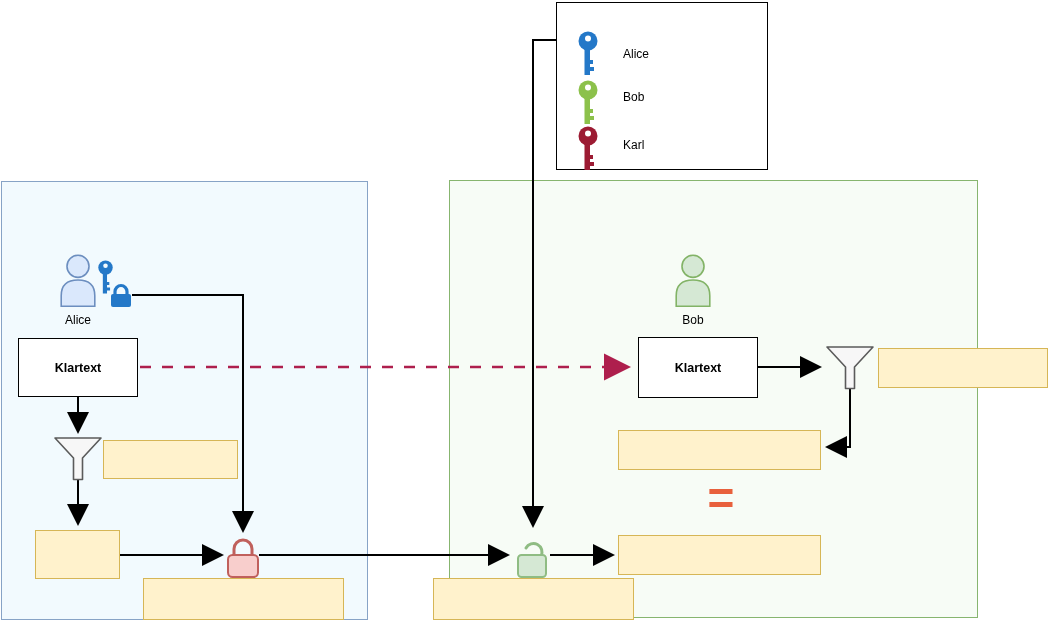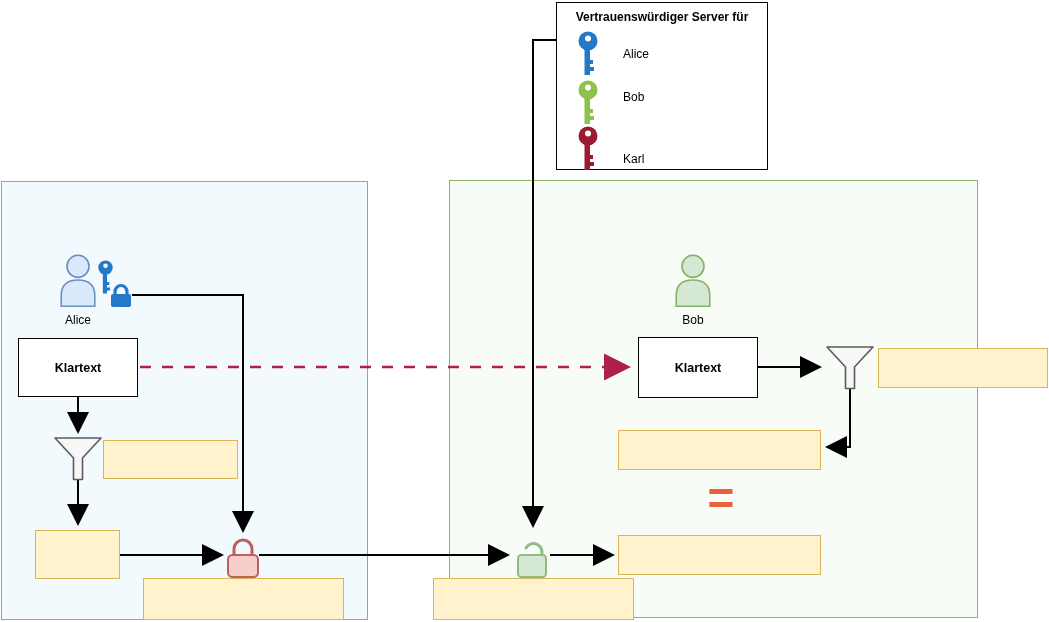--- a/index.html
+++ b/index.html
@@ -58,21 +58,20 @@
       <path d="M550,555 H611" marker-end="url(#mB)"></path>
       <path d="M580,40 H533 V524" marker-end="url(#mB)"></path>
       <path d="M758,367 H818" marker-end="url(#mB)"></path>
       <path d="M850,386 V447 H829" marker-end="url(#mB)"></path>
     </g>
     <path d="M140,367 H626" stroke="#ae1f4d" stroke-width="2.5" fill="none" stroke-dasharray="11 11" marker-end="url(#mC)"></path>
   </svg>
 
   <div class="node serverbox" style="left:556px;top:2px;width:212px;height:168px;">
     <div class="server-title">
-      <div>Vertrauenswürdiger Server für</div>
     </div>
     <svg class="abs" style="left:19px;top:28px;" width="24" height="46" viewBox="0 0 24 46">
       <g fill="#2478c8">
         <circle cx="12" cy="10" r="9.5"></circle>
         <path d="M8.5,16 L8.5,44 L14,44 L14,40 L18,40 L18,36 L14,36 L14,33 L17,33 L17,29 L14,29 L14,16 Z"></path>
       </g>
       <circle cx="12" cy="7.5" r="3" fill="#ffffff"></circle>
     </svg>
     <div class="key-label" style="left:66px;top:44px;">Alice</div>
     <svg class="abs" style="left:19px;top:77px;" width="24" height="46" viewBox="0 0 24 46">
@@ -83,21 +82,21 @@
       <circle cx="12" cy="7.5" r="3" fill="#ffffff"></circle>
     </svg>
     <div class="key-label" style="left:66px;top:87px;">Bob</div>
     <svg class="abs" style="left:19px;top:123px;" width="24" height="46" viewBox="0 0 24 46">
       <g fill="#9c1b33">
         <circle cx="12" cy="10" r="9.5"></circle>
         <path d="M8.5,16 L8.5,44 L14,44 L14,40 L18,40 L18,36 L14,36 L14,33 L17,33 L17,29 L14,29 L14,16 Z"></path>
       </g>
       <circle cx="12" cy="7.5" r="3" fill="#ffffff"></circle>
     </svg>
-    <div class="key-label" style="left:66px;top:149px;">Karl</div>
+    <div class="key-label" style="left:66px;top:135px;">Karl</div>
   </div>
 
   <svg class="node" style="left:57px;top:248px;" width="42" height="64" viewBox="0 0 40 52">
     <path d="M4,51 L4,41 C4,30 10,26 20,26 C30,26 36,30 36,41 L36,51 Z" fill="#dae8fc" stroke="#6c8ebf" stroke-width="1.5"></path>
     <circle cx="20" cy="13" r="10.5" fill="#dae8fc" stroke="#6c8ebf" stroke-width="1.5"></circle>
   </svg>
   <svg class="node" style="left:96px;top:260px;" width="19" height="35" viewBox="0 0 24 46">
     <g fill="#2478c8">
       <circle cx="12" cy="10" r="9.5"></circle>
       <path d="M8.5,16 L8.5,44 L14,44 L14,40 L18,40 L18,36 L14,36 L14,33 L17,33 L17,29 L14,29 L14,16 Z"></path>

